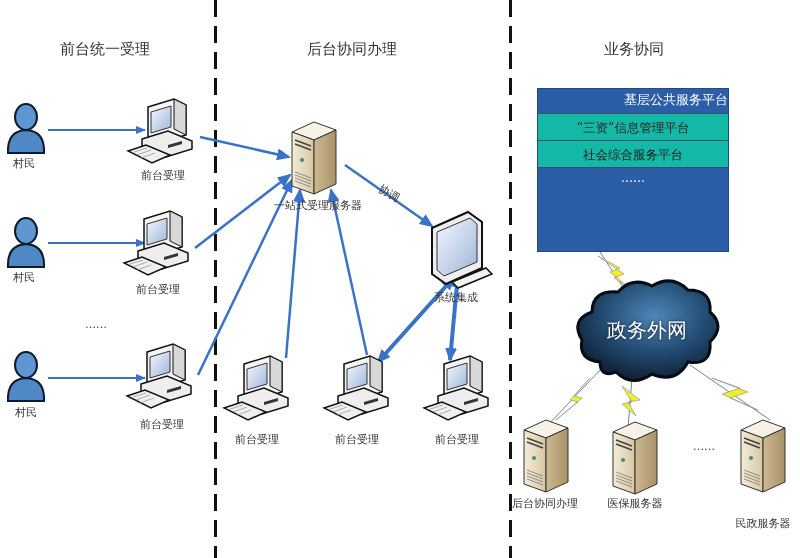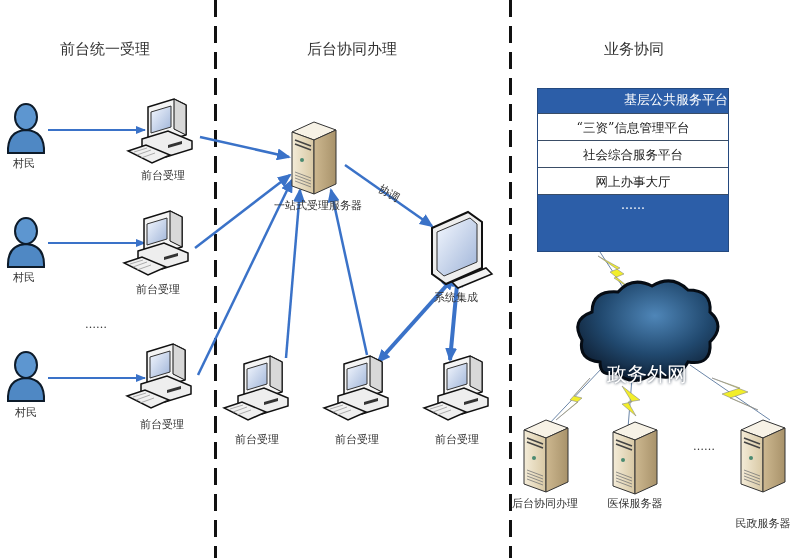--- a/index.html
+++ b/index.html
@@ -7,26 +7,26 @@
          font-family: "DejaVu Serif", "Liberation Serif", serif; color:#333; }
   .abs { position:absolute; }
   .section-title { font-size:15px; color:#333; white-space:nowrap; transform:translateX(-50%); }
   .label { font-size:11px; color:#333; white-space:nowrap; transform:translateX(-50%); }
   .divider { position:absolute; top:0; width:3px; height:558px;
     background: repeating-linear-gradient(to bottom, #111 0 17px, transparent 17px 26px); }
   svg.links { position:absolute; left:0; top:0; }
   .platform { position:absolute; left:537px; top:88px; width:192px; height:164px;
     background:#2c5ea8; border:1px solid #24497f; box-sizing:border-box; }
   .platform .head { height:24px; line-height:22px; text-align:right; color:#fff; font-size:13px; }
-  .platform .row { height:27px; line-height:27px; text-align:center; background:#ffffff;
+  .platform .row { height:27px; line-height:27px; text-align:center; background:#14b8a6;
     border-top:1px solid #3a4d66; font-size:12.5px; color:#222; box-sizing:border-box; }
   .platform .foot { height:28px; line-height:20px; text-align:center; color:#fff; font-size:12px;
     border-top:1px solid #3a4d66; box-sizing:border-box; }
   .cloud-text { font-size:20px; color:#fff; white-space:nowrap; transform:translate(-50%,-50%);
-    text-shadow:0 0 3px #0a1a2e;margin-top:44px; }
+    text-shadow:0 0 3px #0a1a2e; }
 </style>
 </head>
 <body>
 
 <div class="divider" style="left:214px"></div>
 <div class="divider" style="left:509px"></div>
 
 <div class="abs section-title" style="left:105px; top:40px">前台统一受理</div>
 <div class="abs section-title" style="left:352px; top:40px">后台协同办理</div>
 <div class="abs section-title" style="left:634px; top:40px">业务协同</div>
@@ -161,21 +161,20 @@
 <div class="abs label" style="left:457px; top:432px">前台受理</div>
 
 <div class="abs label" style="left:318px; top:198px">一站式受理服务器</div>
 <div class="abs label" style="left:389px; top:186px; transform:translateX(-50%) rotate(30deg)">协调</div>
 <div class="abs label" style="left:456px; top:290px">系统集成</div>
 
 <div class="platform">
   <div class="head">基层公共服务平台</div>
   <div class="row">“三资”信息管理平台</div>
   <div class="row">社会综合服务平台</div>
-  <div class="row">网上办事大厅</div>
   <div class="foot">……</div>
 </div>
 
 <div class="abs cloud-text" style="left:647px; top:330px">政务外网</div>
 
 <div class="abs label" style="left:545px; top:496px">后台协同办理</div>
 <div class="abs label" style="left:635px; top:496px">医保服务器</div>
 <div class="abs label" style="left:763px; top:516px">民政服务器</div>
 <div class="abs label" style="left:704px; top:440px">……</div>
 

